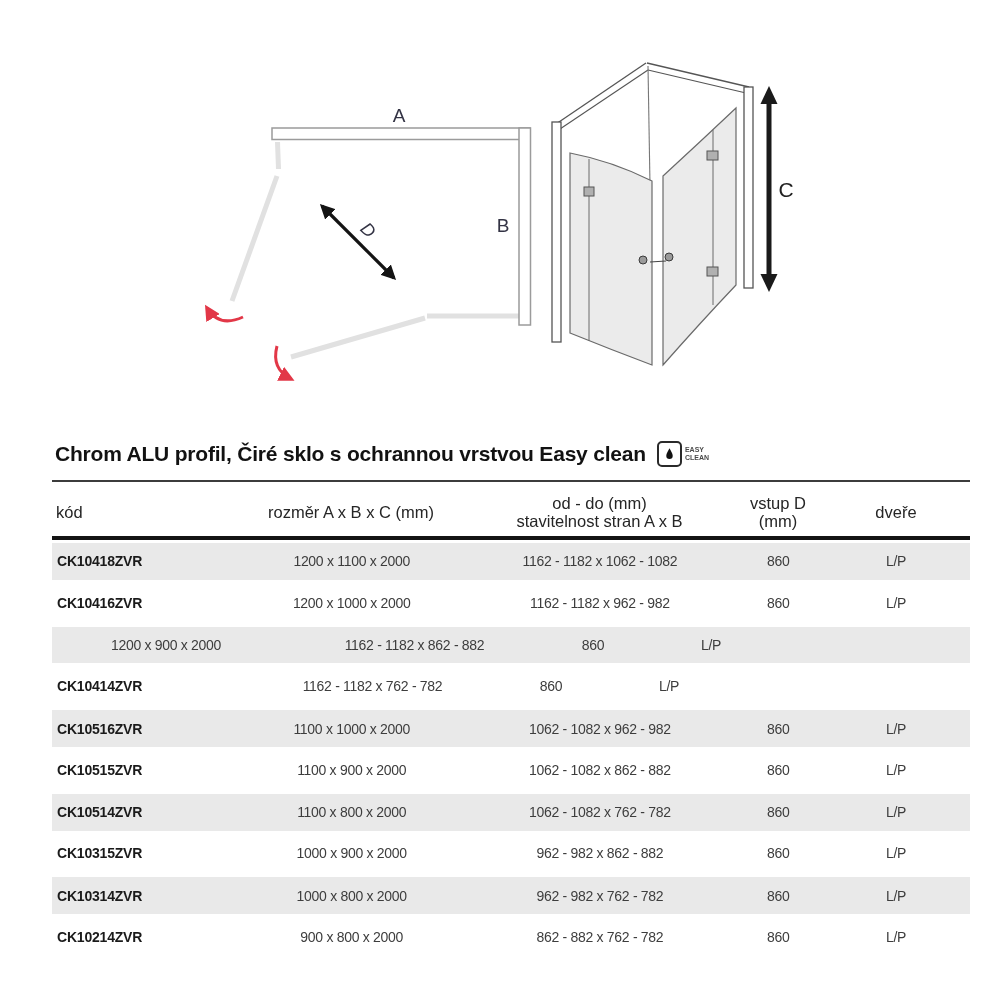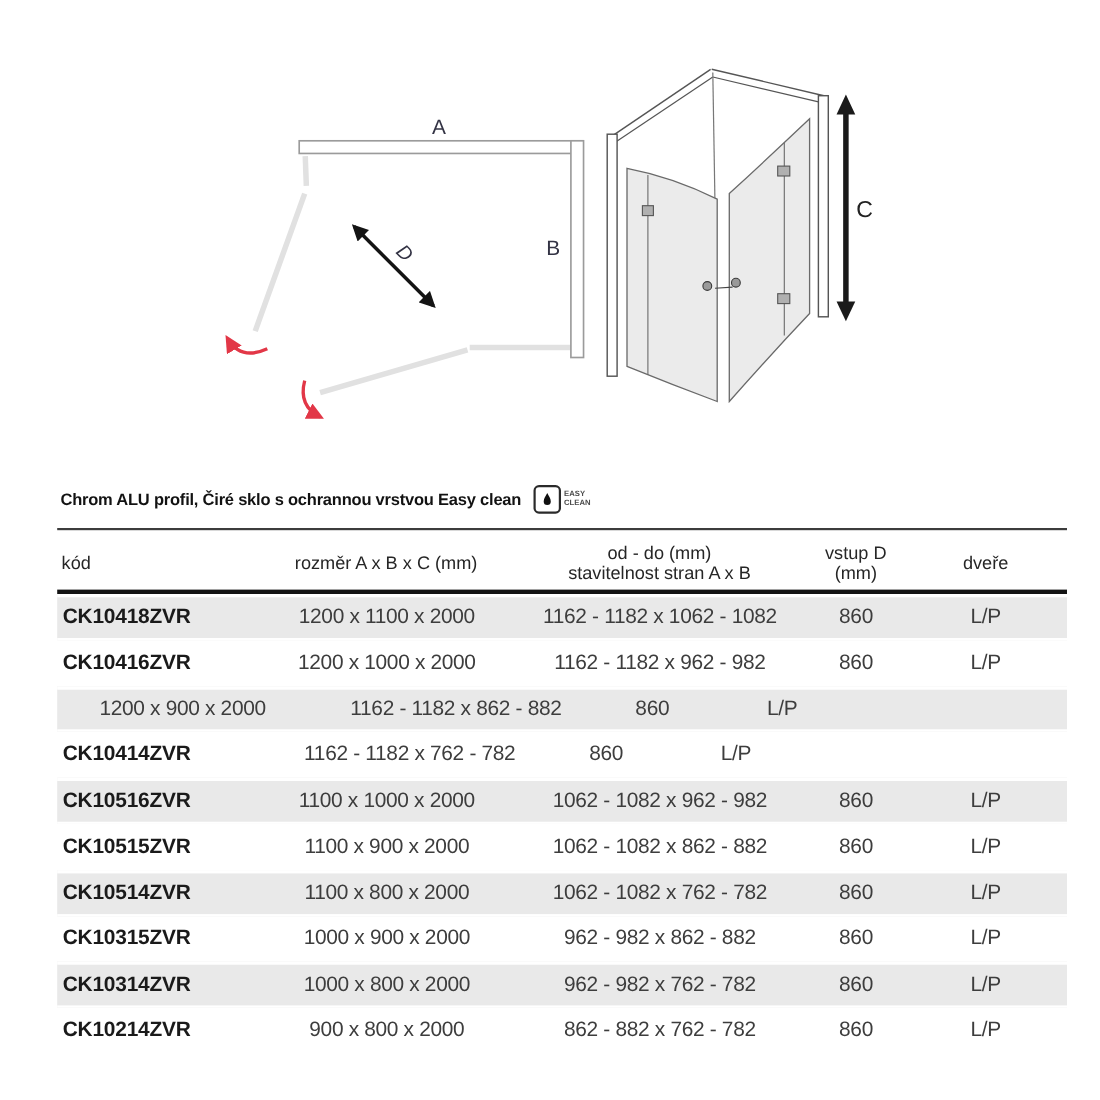--- a/index.html
+++ b/index.html
@@ -3,21 +3,21 @@
 <meta charset="utf-8">
 <style>
   html,body{margin:0;padding:0;background:#fff;}
   .page{position:relative;width:1000px;height:1000px;background:#ffffff;overflow:hidden;
         font-family:"Liberation Sans",sans-serif;color:#111;}
   #diagram-svg{position:absolute;top:0;left:0;}
   svg text{font-family:"Liberation Sans",sans-serif;}
 
   
   .title-row{position:absolute;top:441px;left:55px;display:flex;align-items:center;}
-  .title{font-size:15px;font-weight:bold;color:#121212;letter-spacing:-0.2px;white-space:nowrap;}
+  .title{font-size:21px;font-weight:bold;color:#121212;letter-spacing:-0.2px;white-space:nowrap;}
   .badge{display:flex;align-items:center;margin-left:11px;}
   .badge-box{width:21px;height:22px;border:2px solid #2a2a2a;border-radius:5px;
              display:flex;align-items:center;justify-content:center;background:#fff;}
   .badge-text{margin-left:3px;font-size:7px;line-height:1.2;font-weight:bold;color:#4a4a4a;letter-spacing:0;}
 
   
   .divider{position:absolute;top:480px;left:52px;width:918px;height:0;border-top:2px solid #3c3c3c;}
 
   
   .table{position:absolute;top:488px;left:52px;width:918px;}
@@ -26,21 +26,21 @@
       font-size:16.5px;line-height:1.12;color:#262626;}
   .th.c1{justify-content:center;text-align:left;padding-left:4px;}
   .c1{width:181px;}
   .c2{width:228px;}
   .c3{width:269px;}
   .c4{width:88px;}
   .c5{width:148px;}
   .tbody{display:block;}
   .tr{display:flex;align-items:center;height:41.8px;box-sizing:border-box;}
   .tr:nth-child(odd){background:#e9e9e9;border-top:3px solid #fff;border-bottom:2px solid #fff;}
-  .td{font-size:19px;color:#3d3d3d;text-align:center;letter-spacing:-0.3px;white-space:nowrap;}
+  .td{font-size:14px;color:#3d3d3d;text-align:center;letter-spacing:-0.3px;white-space:nowrap;}
   .td.code{font-weight:bold;color:#1a1a1a;text-align:left;padding-left:5px;letter-spacing:-0.2px;}
 </style>
 </head>
 <body>
 
 <div class="page">
 
   <svg id="diagram-svg" width="1000" height="435" viewBox="0 0 1000 435">
     <defs>
       <marker id="arrowBlack" viewBox="0 0 10 10" refX="8" refY="5" markerWidth="4.6" markerHeight="4.6" orient="auto-start-reverse">

